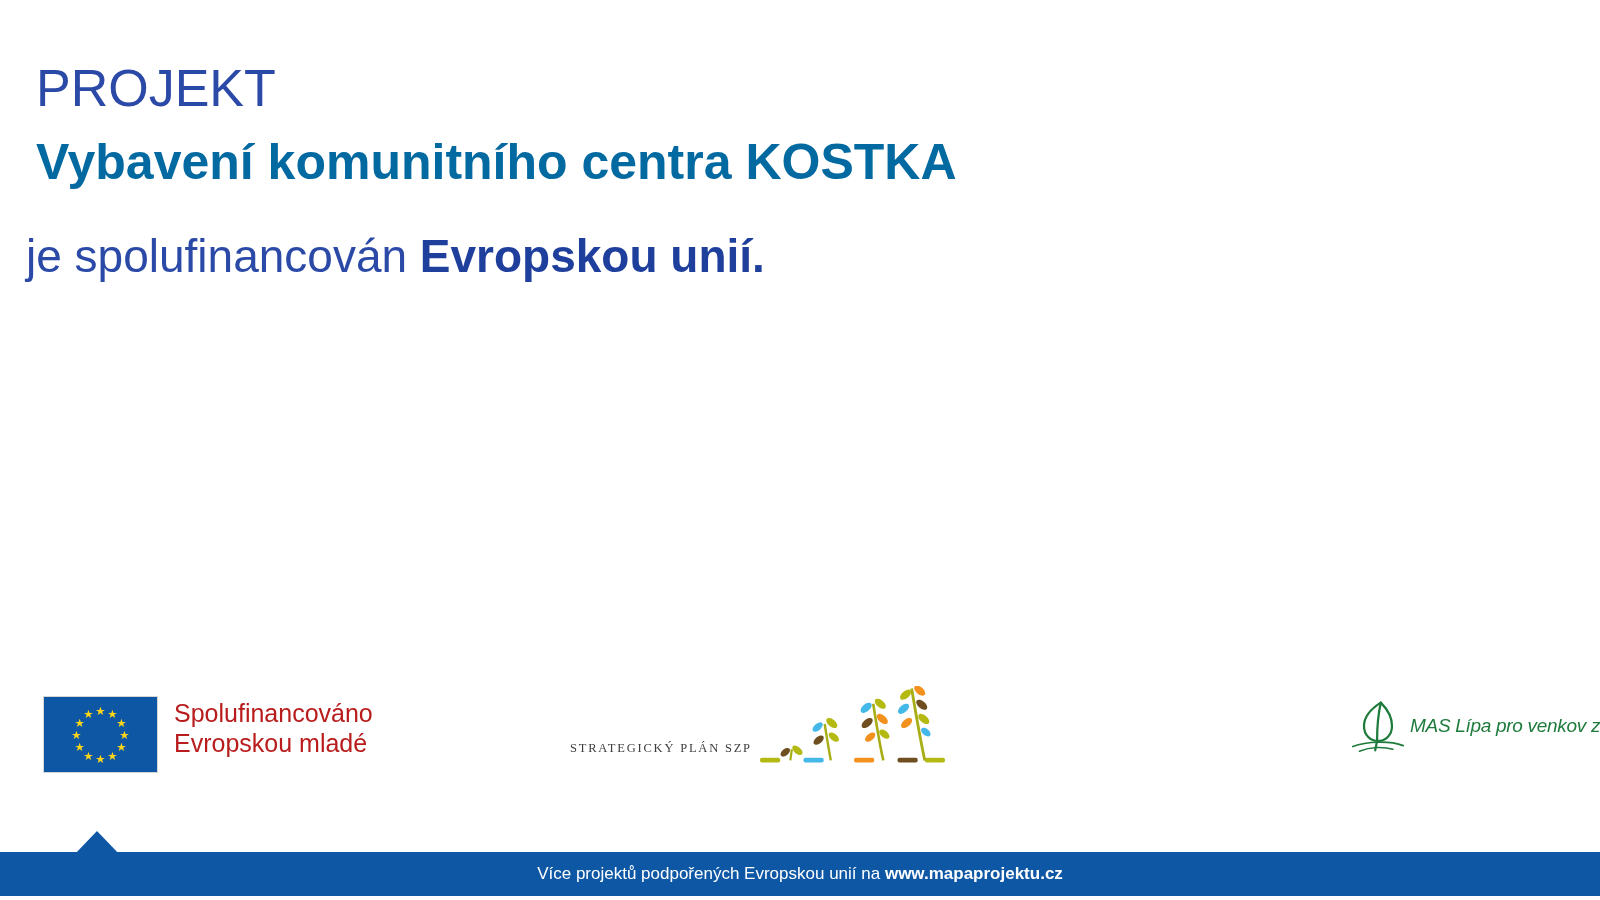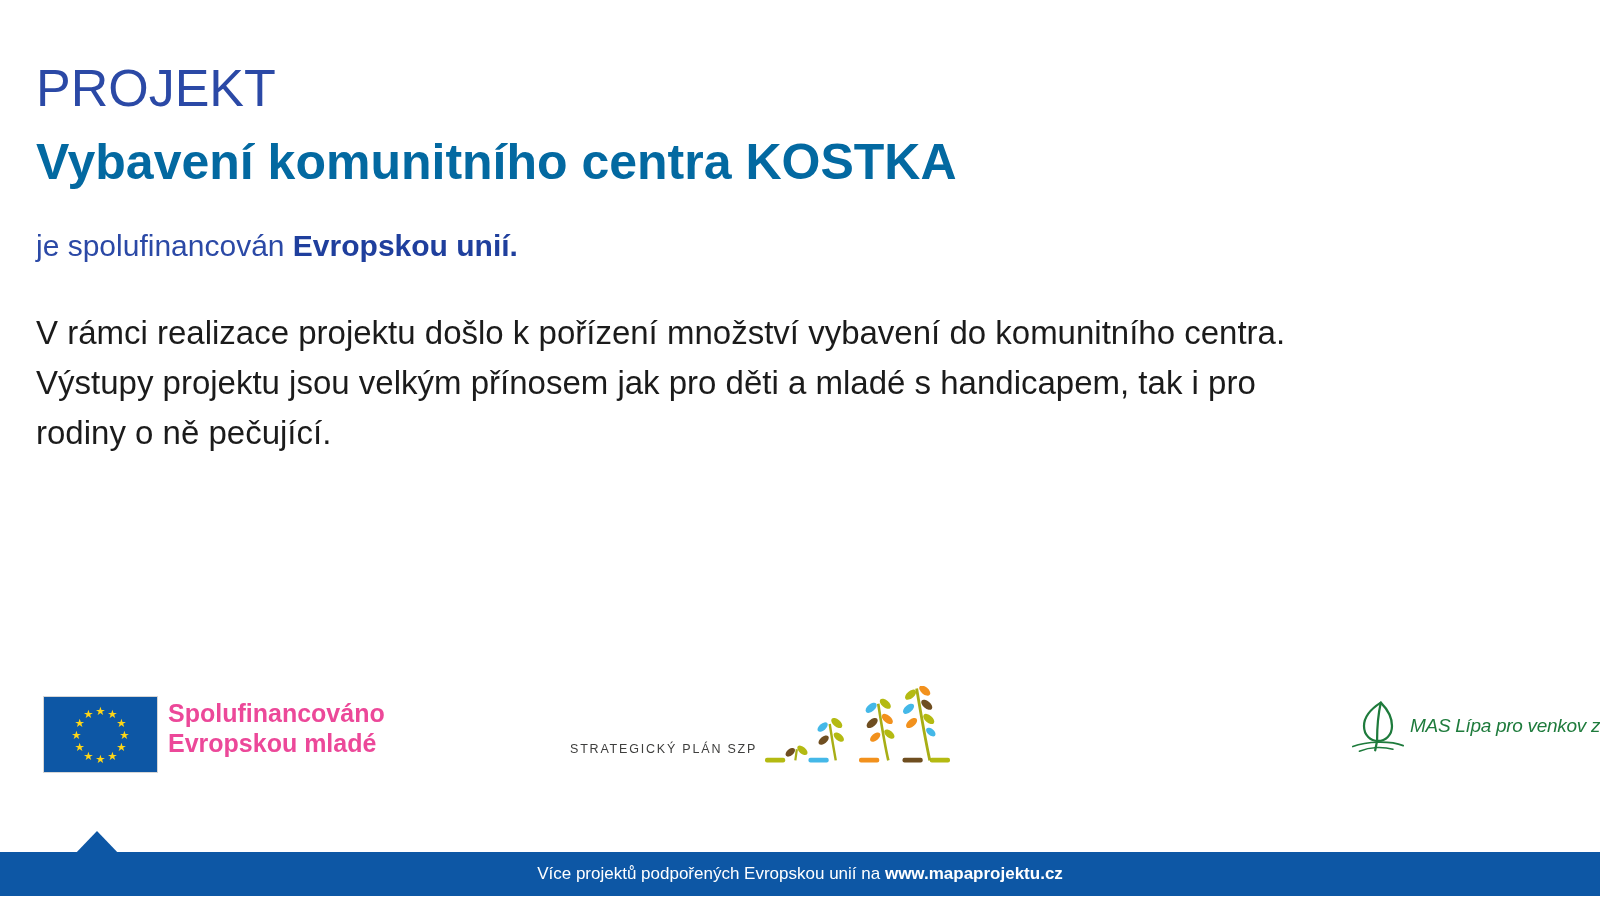--- a/index.html
+++ b/index.html
@@ -3,32 +3,32 @@
 <meta charset="utf-8">
 <style>
   html,body{margin:0;padding:0;}
   body{width:1600px;height:900px;background:#ffffff;font-family:"Liberation Sans",sans-serif;position:relative;overflow:hidden;}
 
   .page{position:absolute;inset:0;background:#fff;}
 
   
   .kicker{position:absolute;left:36px;top:38px;font-size:52px;font-weight:400;color:#2b49a6;letter-spacing:0;margin-top:20px;}
   .title{position:absolute;left:36px;top:133px;font-size:50px;font-weight:700;color:#0369a1;}
-  .subtitle{position:absolute;left:36px;top:229px;font-size:30px;font-weight:400;color:#2b49a6;}
+  .subtitle{position:absolute;left:26px;top:229px;font-size:46px;font-weight:400;color:#2b49a6;}
   .subtitle strong{font-weight:700;color:#1f3f9d;}
   .description{position:absolute;left:36px;top:308px;font-size:33px;line-height:50px;color:#1b1b1b;}
 
   
   .eu-logo{position:absolute;left:43px;top:696px;display:flex;align-items:flex-start;}
   .eu-flag{width:113px;height:75px;border:1px solid #d6d6d6;display:block;background:#0d57a5;}
-  .eu-text{margin-left:10px;margin-top:2px;color:#ec4899;font-weight:700;font-size:25px;line-height:30px;}
+  .eu-text{margin-left:16px;margin-top:2px;color:#b91c1c;font-weight:400;font-size:25px;line-height:30px;}
 
   
   .szp-logo{position:absolute;left:570px;top:686px;display:flex;align-items:flex-end;}
-  .szp-label{font-size:12.5px;letter-spacing:1.8px;color:#3e3e3d;margin-bottom:9px;margin-right:8px;white-space:nowrap;font-weight:400;}
+  .szp-label{font-size:12.5px;letter-spacing:1.8px;color:#3e3e3d;margin-bottom:9px;margin-right:8px;white-space:nowrap;font-weight:400;font-family:Liberation Serif, serif;}
   .szp-art{display:block;}
 
   
   .mas-logo{position:absolute;left:1350px;top:698px;display:flex;align-items:center;color:#1e7b3c;}
   .mas-leaf{display:block;margin-right:4px;}
   .mas-label{font-size:19px;font-style:italic;font-weight:400;color:#1e7b3c;letter-spacing:-0.3px;white-space:nowrap;}
 
   
   .footer-arrow{position:absolute;left:73px;bottom:44px;width:0;height:0;
     border-left:24px solid transparent;border-right:24px solid transparent;border-bottom:25px solid #0d57a5;}
@@ -40,25 +40,20 @@
 <body>
 
 <div class="page">
 
   <div class="kicker">PROJEKT</div>
 
   <div class="title">Vybavení komunitního centra KOSTKA</div>
 
   <div class="subtitle"><span>je spolufinancován </span><strong>Evropskou unií.</strong></div>
 
-  <div class="description">
-    <div>V rámci realizace projektu došlo k pořízení množství vybavení do komunitního centra.</div>
-    <div>Výstupy projektu jsou velkým přínosem jak pro děti a mladé s handicapem, tak i pro</div>
-    <div>rodiny o ně pečující.</div>
-  </div>
 
   <div class="eu-logo">
     <svg class="eu-flag" viewBox="0 0 113 75" xmlns="http://www.w3.org/2000/svg">
       <rect x="0" y="0" width="113" height="75" fill="#0d57a5"></rect>
       <g fill="#ffd617" font-family="DejaVu Sans, sans-serif" font-size="11.5" text-anchor="middle">
         <text x="56.5" y="17.7">★</text>
         <text x="68.5" y="20.9">★</text>
         <text x="77.3" y="29.7">★</text>
         <text x="80.5" y="41.7">★</text>
         <text x="77.3" y="53.7">★</text>

